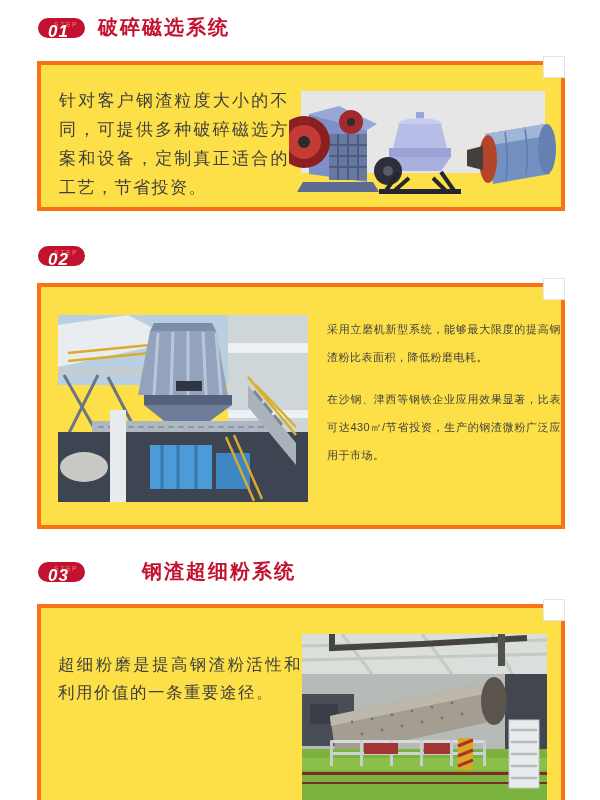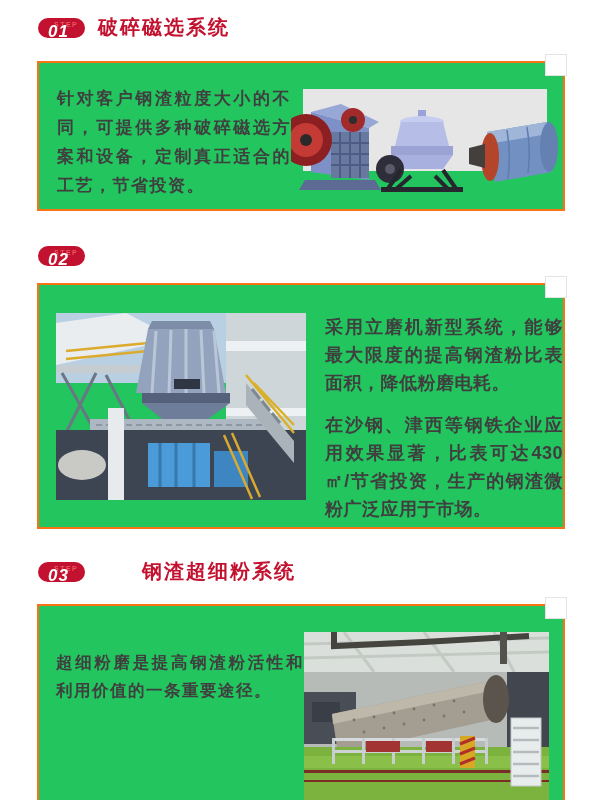--- a/index.html
+++ b/index.html
@@ -24,40 +24,39 @@
     position:absolute;left:10px;top:4px;
     color:#ffffff;font-size:17px;font-weight:bold;font-style:italic;
     letter-spacing:1px;
   }
   .sec-title{
     margin-left:13px;font-size:20px;font-weight:bold;color:#c3122f;
     letter-spacing:2px;
   }
   
   .card{
-    position:relative;background:#22c55e;border:2px solid #f97316;
+    position:relative;background:#fde047;border:4px solid #f97316;
     box-sizing:border-box;
-    font-weight:bold;
   }
   .card1{margin:20px 35px 0 37px;height:150px;}
   .card2{margin:17px 35px 0 37px;height:246px;}
   .card3{margin:19px 35px 0 37px;height:235px;}
   .corner{
     position:absolute;top:-9px;right:-4px;width:20px;height:20px;
     background:#ffffff;border:1.5px solid #e4e4e4;
   }
   .card1 .inner{display:flex;align-items:flex-start;padding:21px 0 0 18px;}
   .card2 .inner{display:flex;align-items:flex-start;padding:28px 0 0 17px;}
   .card3 .inner{display:flex;align-items:flex-start;padding:26px 14px 0 17px;}
   
   .txt{color:#3f3f3f;text-align:justify;}
   .txt p{margin:0;}
   .txt p + p{margin-top:14px;}
   .txt1{width:235px;font-size:17px;line-height:29px;letter-spacing:1.5px;}
-  .txt2{width:238px;margin-left:19px;font-size:18px;line-height:28px;letter-spacing:0.5px;}
+  .txt2{width:238px;margin-left:19px;font-size:11px;line-height:28px;letter-spacing:0.5px;}
   .txt3{width:250px;margin-top:16px;font-size:16.5px;line-height:28px;letter-spacing:1.5px;}
   
   .fig{flex:none;display:block;}
   .fig3{margin-left:auto;}
 </style>
 </head>
 <body>
 
 <div>
   <div class="sec-header h1">

